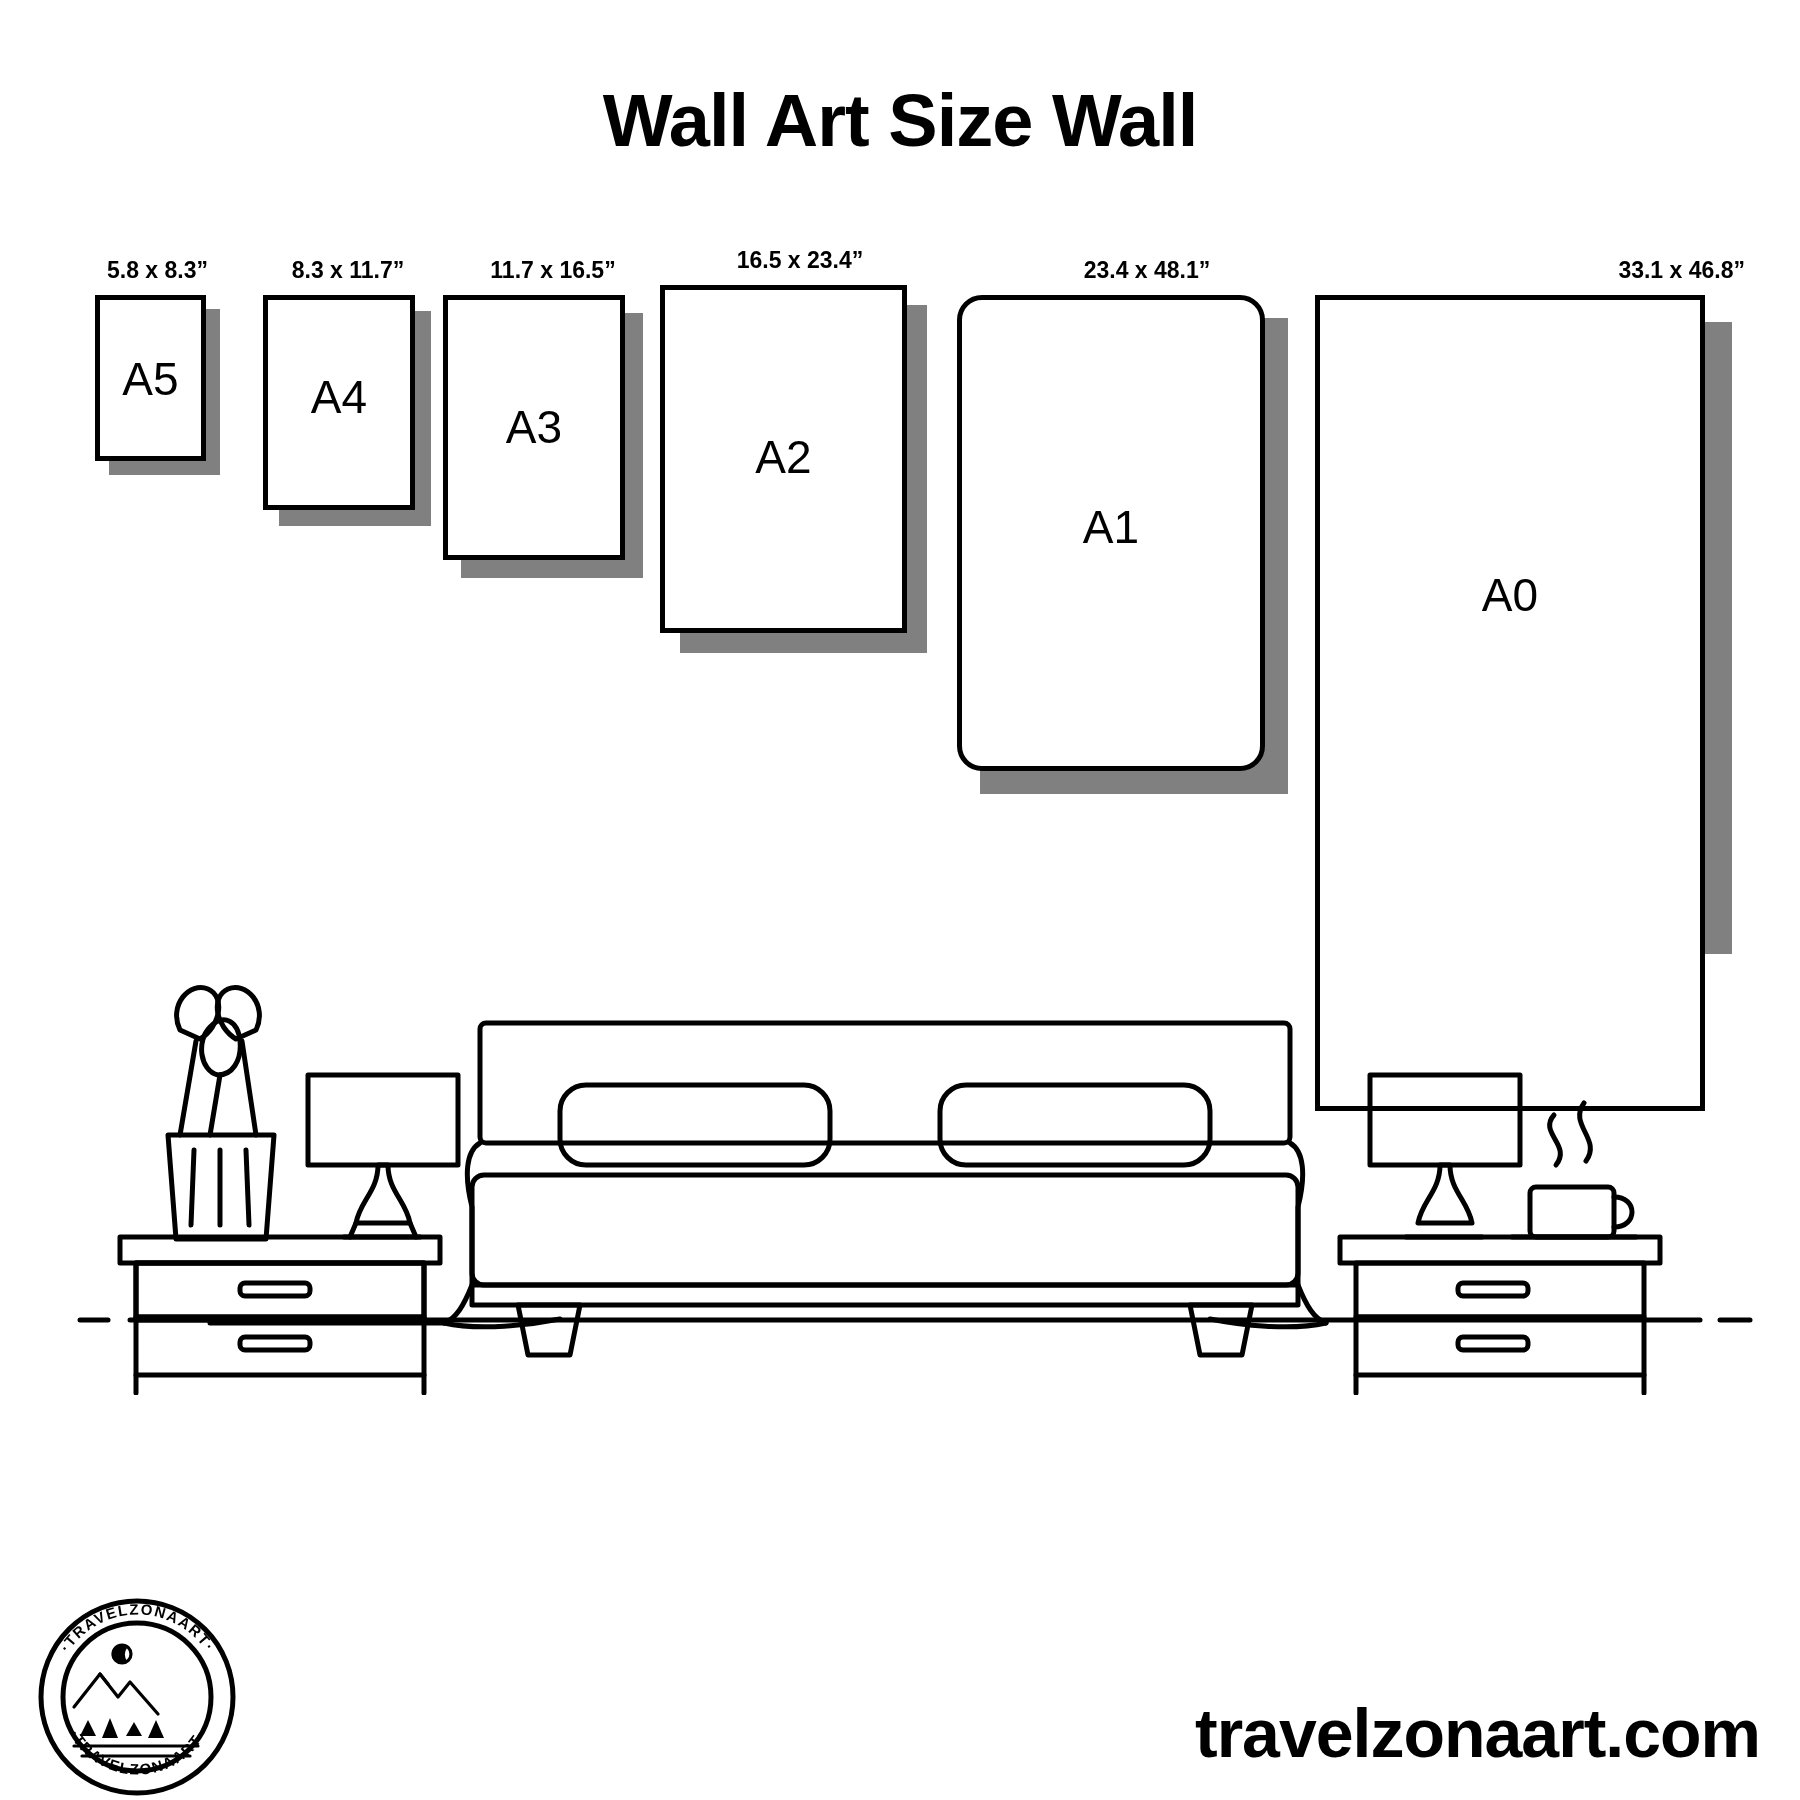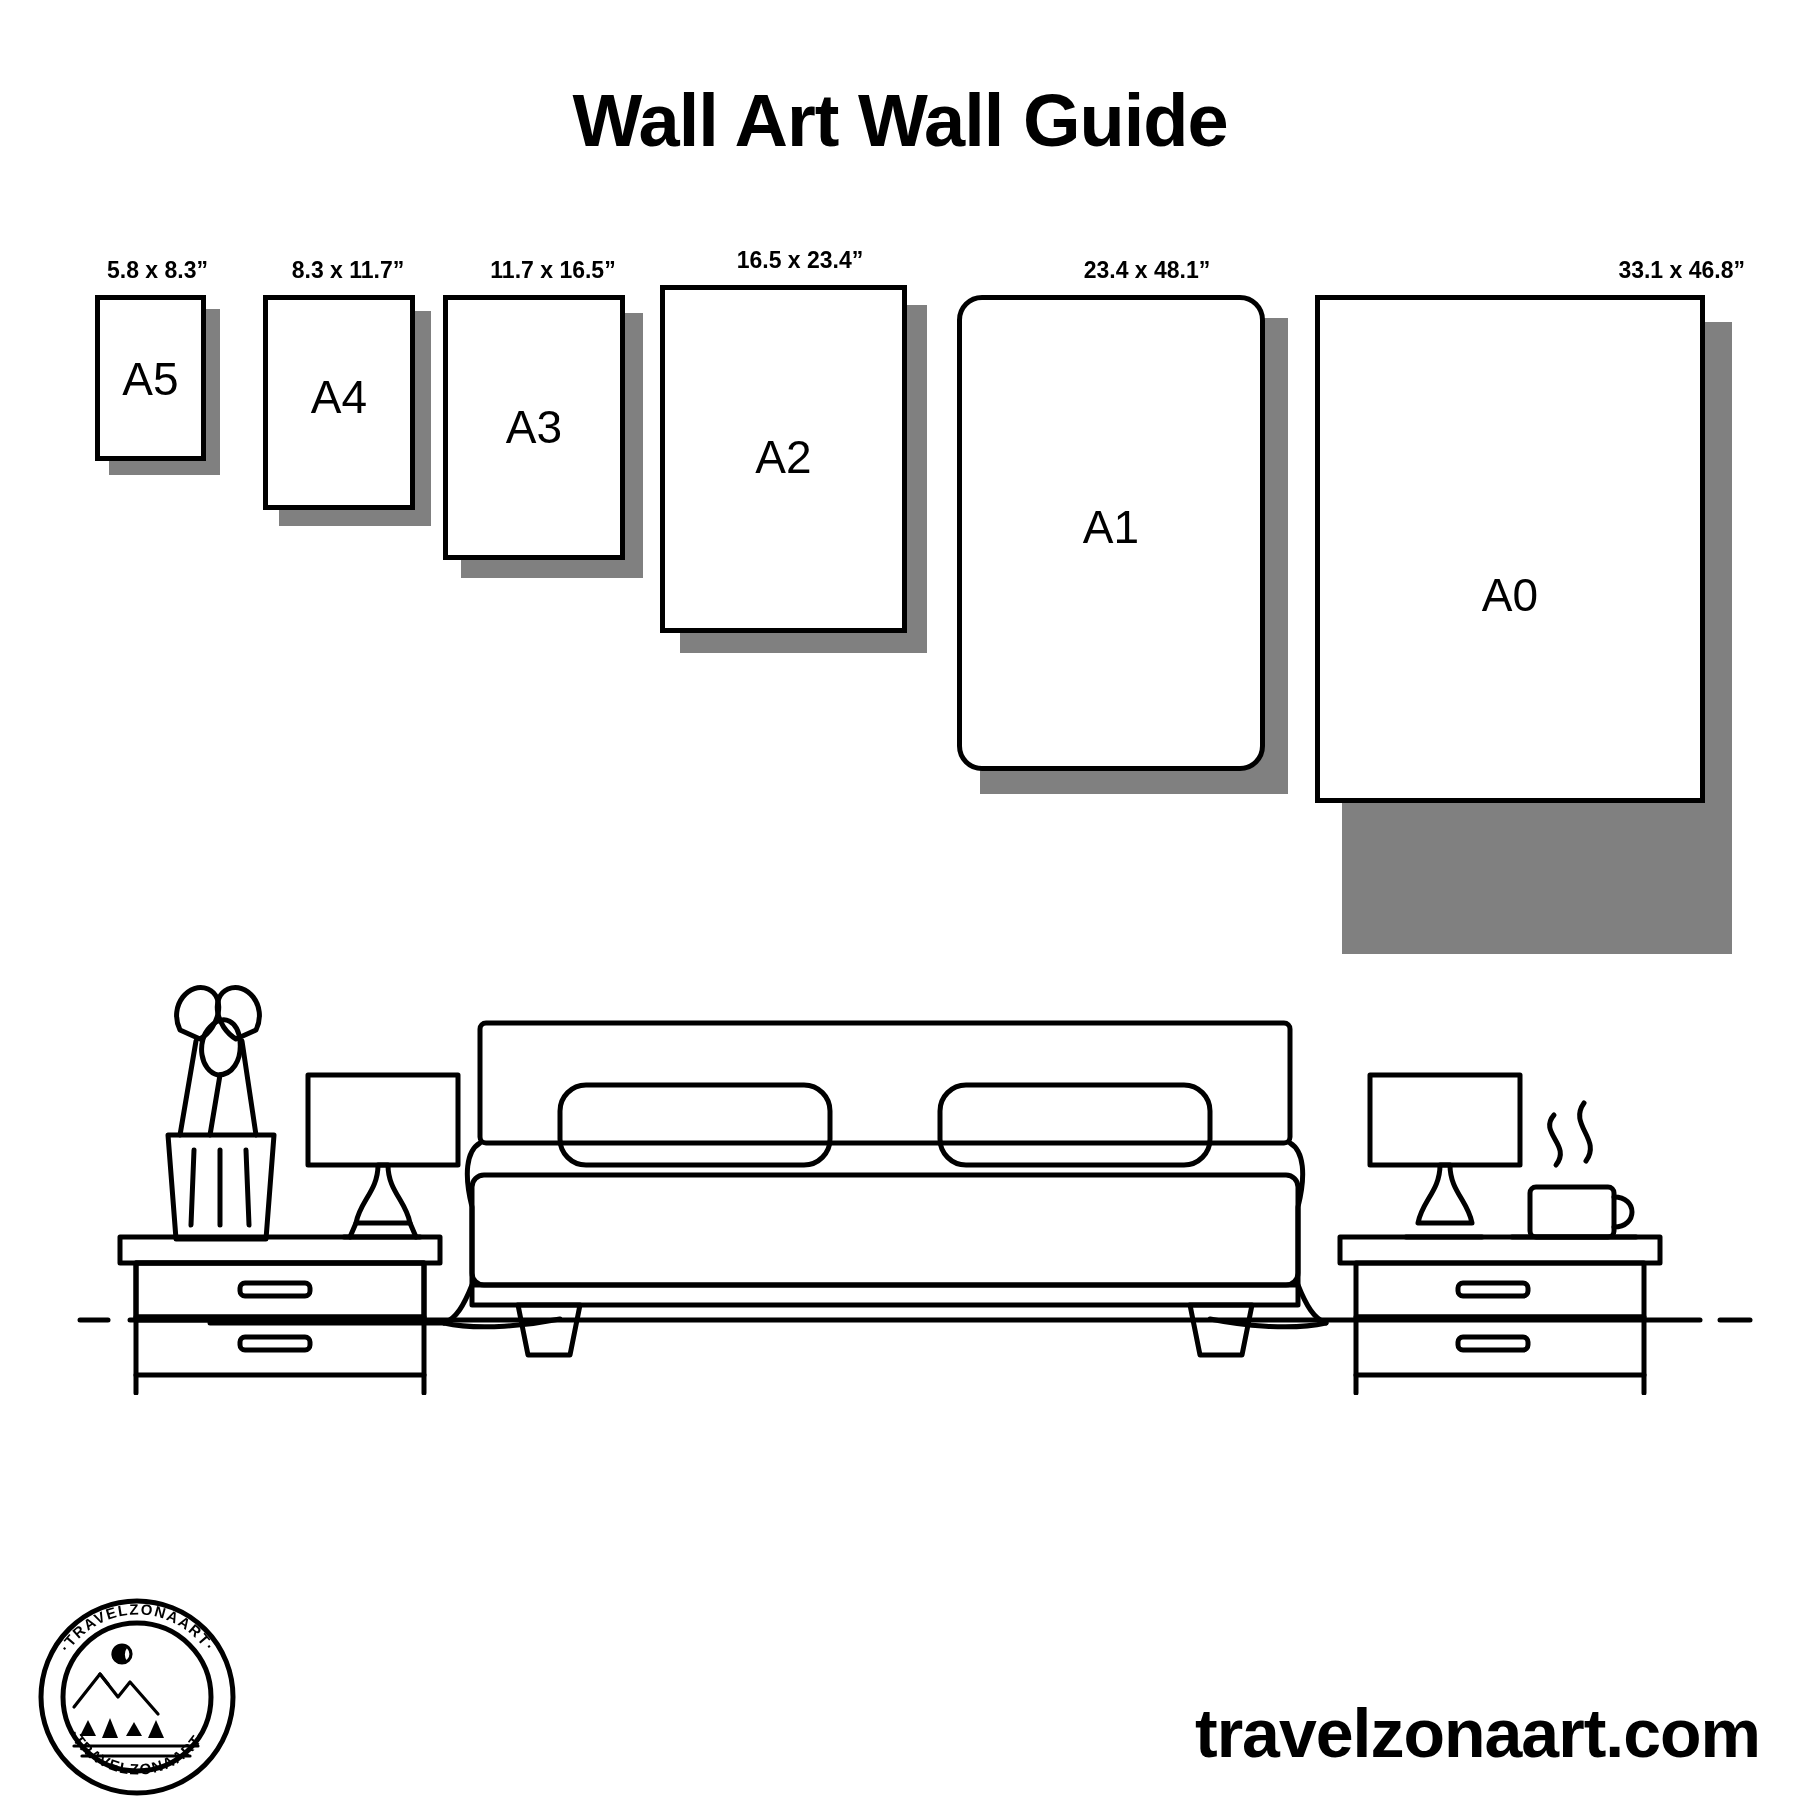--- a/index.html
+++ b/index.html
@@ -95,21 +95,21 @@
     bottom: 28px;
     font-size: 68px;
     font-weight: bold;
     letter-spacing: -1px;
     color: #000000;
   }
 </style>
 </head>
 <body>
 
-<div id="title">Wall Art Wall Guide</div>
+<div id="title">Wall Art Size Wall</div>
 
 <div id="frames">
 
   <div class="frame-group" style="left:95px; top:295px; width:125px; height:180px;border-radius:17px;">
     <div class="frame-label" style="top:-38px;">5.8 x 8.3”</div>
     <div class="frame-shadow" style="left:14px; top:14px; width:111px; height:166px;"></div>
     <div class="frame-box" style="left:0; top:0; width:111px; height:166px;">
       <div class="frame-name" style="top:52px;">A5</div>
     </div>
   </div>
@@ -142,21 +142,21 @@
     <div class="frame-label" style="top:-38px;">23.4 x 48.1”</div>
     <div class="frame-shadow" style="left:23px; top:23px; width:308px; height:476px;"></div>
     <div class="frame-box" style="left:0; top:0; width:308px; height:476px;border-radius:25px;">
       <div class="frame-name" style="top:200px;">A1</div>
     </div>
   </div>
 
   <div class="frame-group" style="left:1315px; top:295px; width:430px; height:700px;">
     <div class="frame-label" style="top:-38px;text-align:right;">33.1 x 46.8”</div>
     <div class="frame-shadow" style="left:27px; top:27px; width:390px; height:632px;"></div>
-    <div class="frame-box" style="left:0; top:0; width:390px; height:508px;">
+    <div class="frame-box" style="left:0; top:0; width:390px; height:816px;">
       <div class="frame-name" style="top:268px;">A0</div>
     </div>
   </div>
 
 </div>
 
 <div id="scene">
 <svg width="1700" height="420" viewBox="0 0 1700 420" fill="none" stroke="#000" stroke-width="5" stroke-linecap="round" stroke-linejoin="round" xmlns="http://www.w3.org/2000/svg">
 
   <g>

